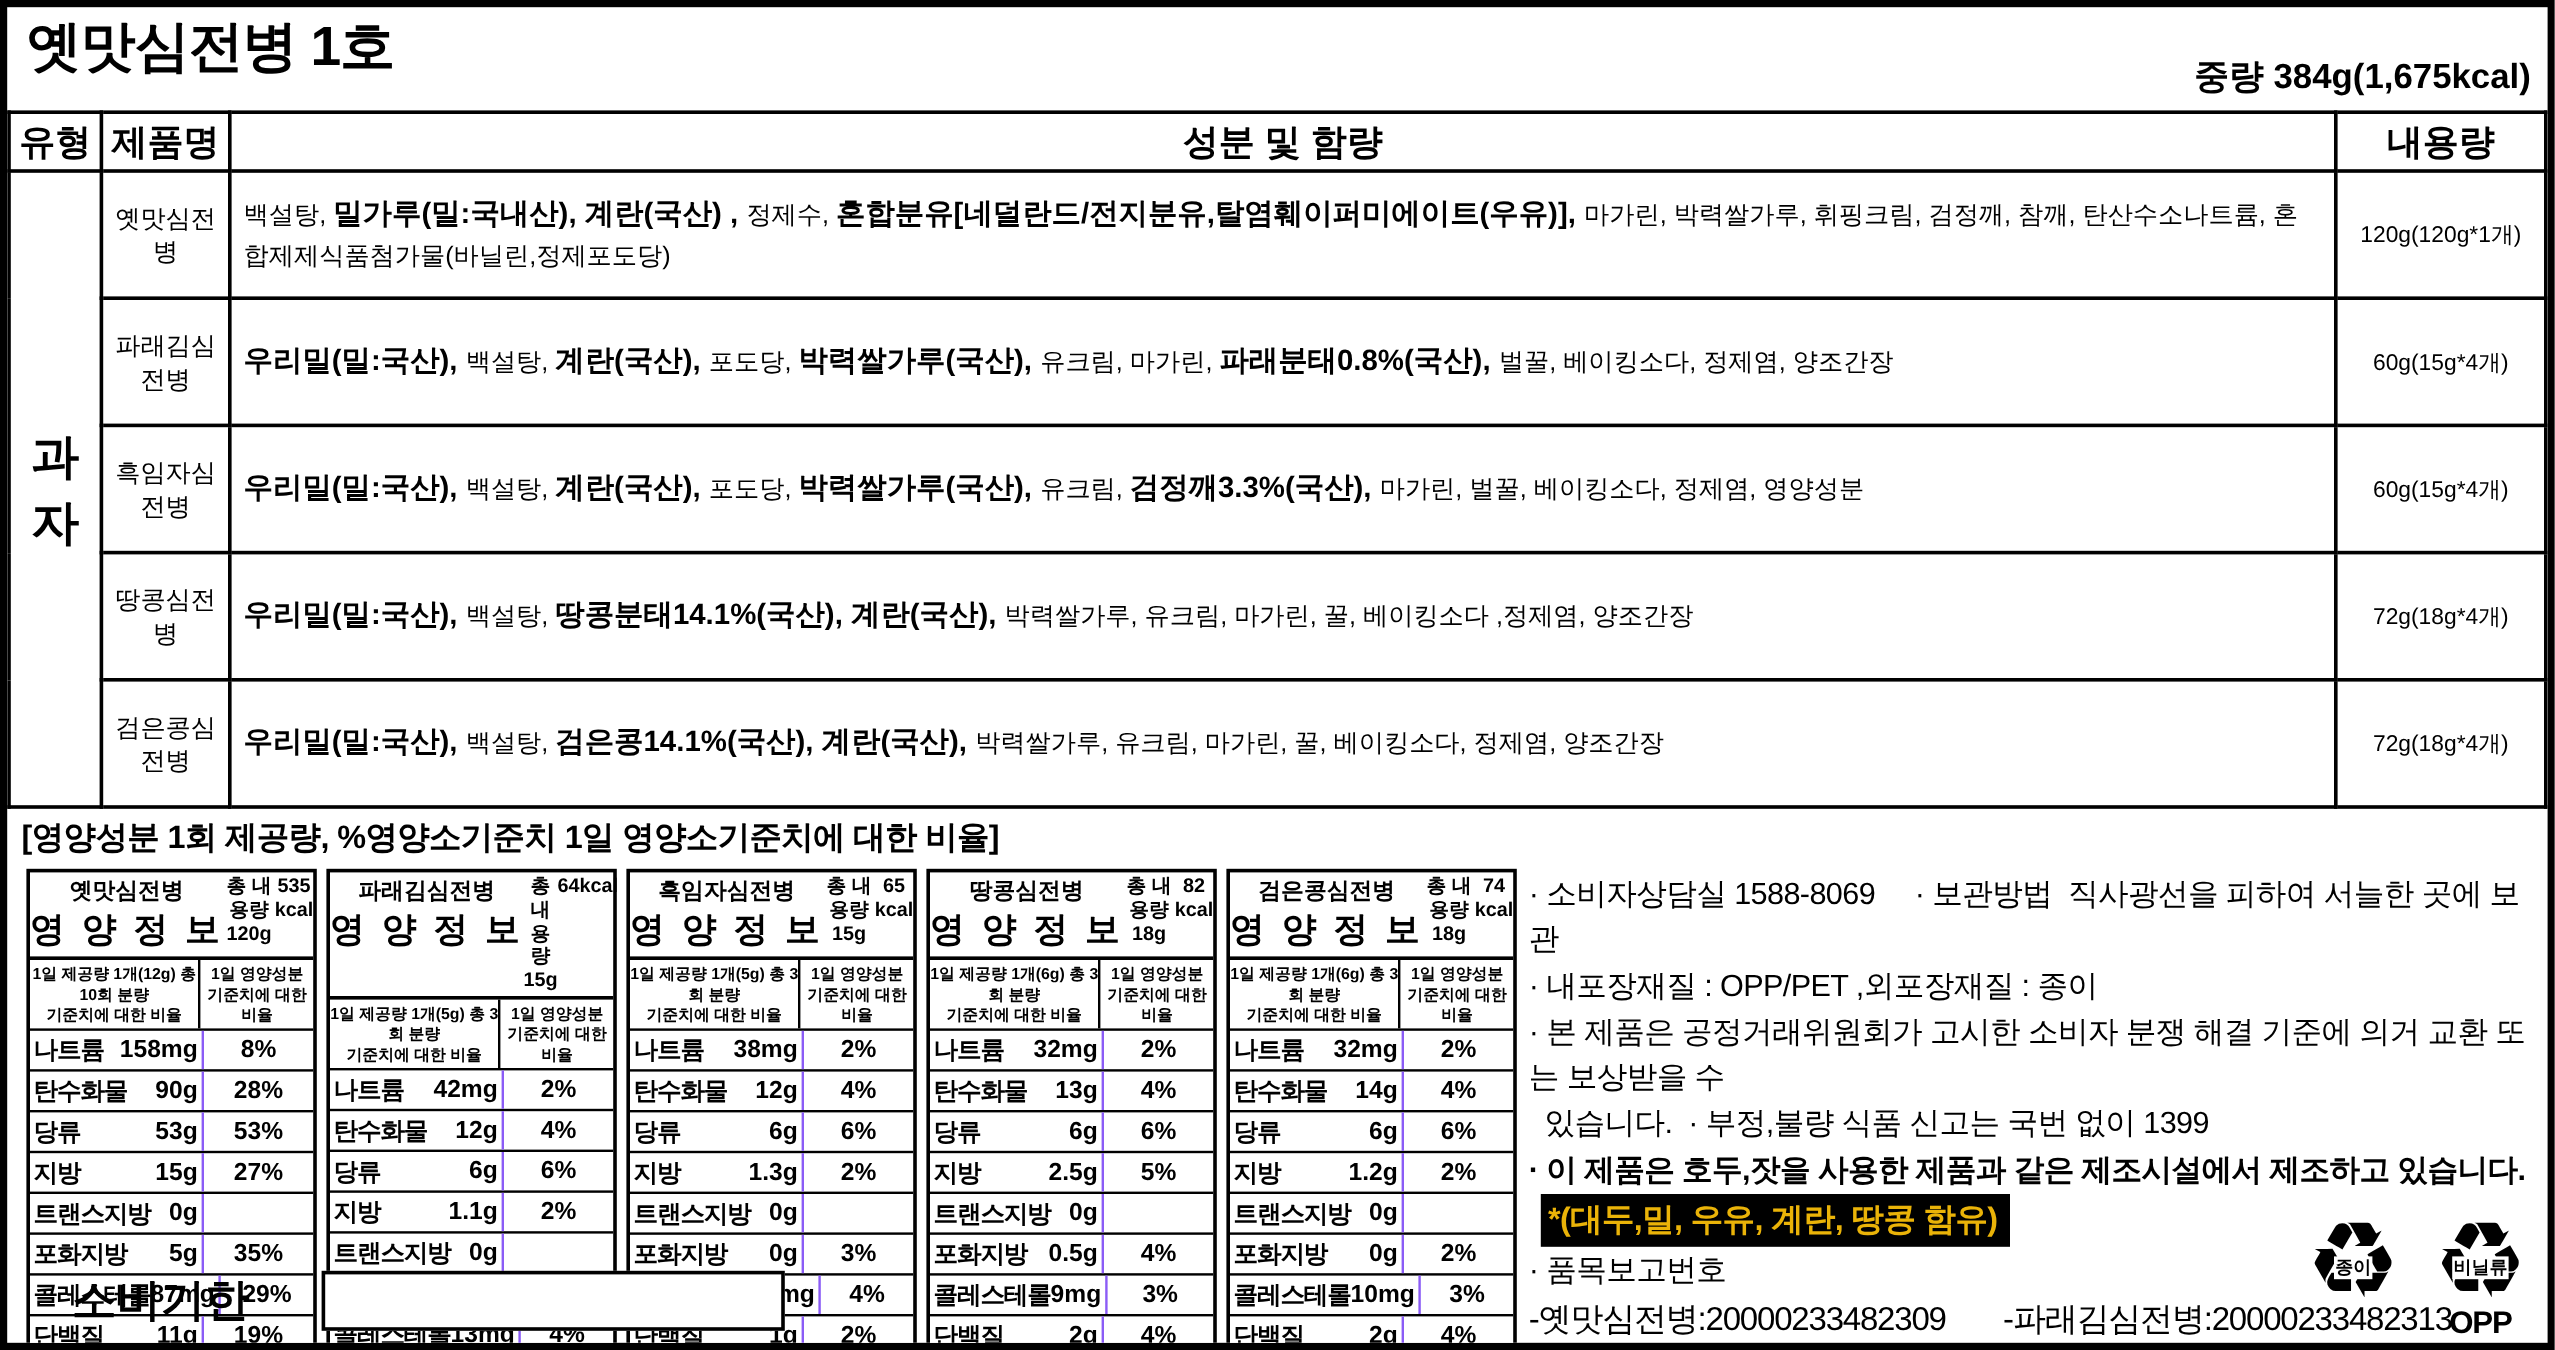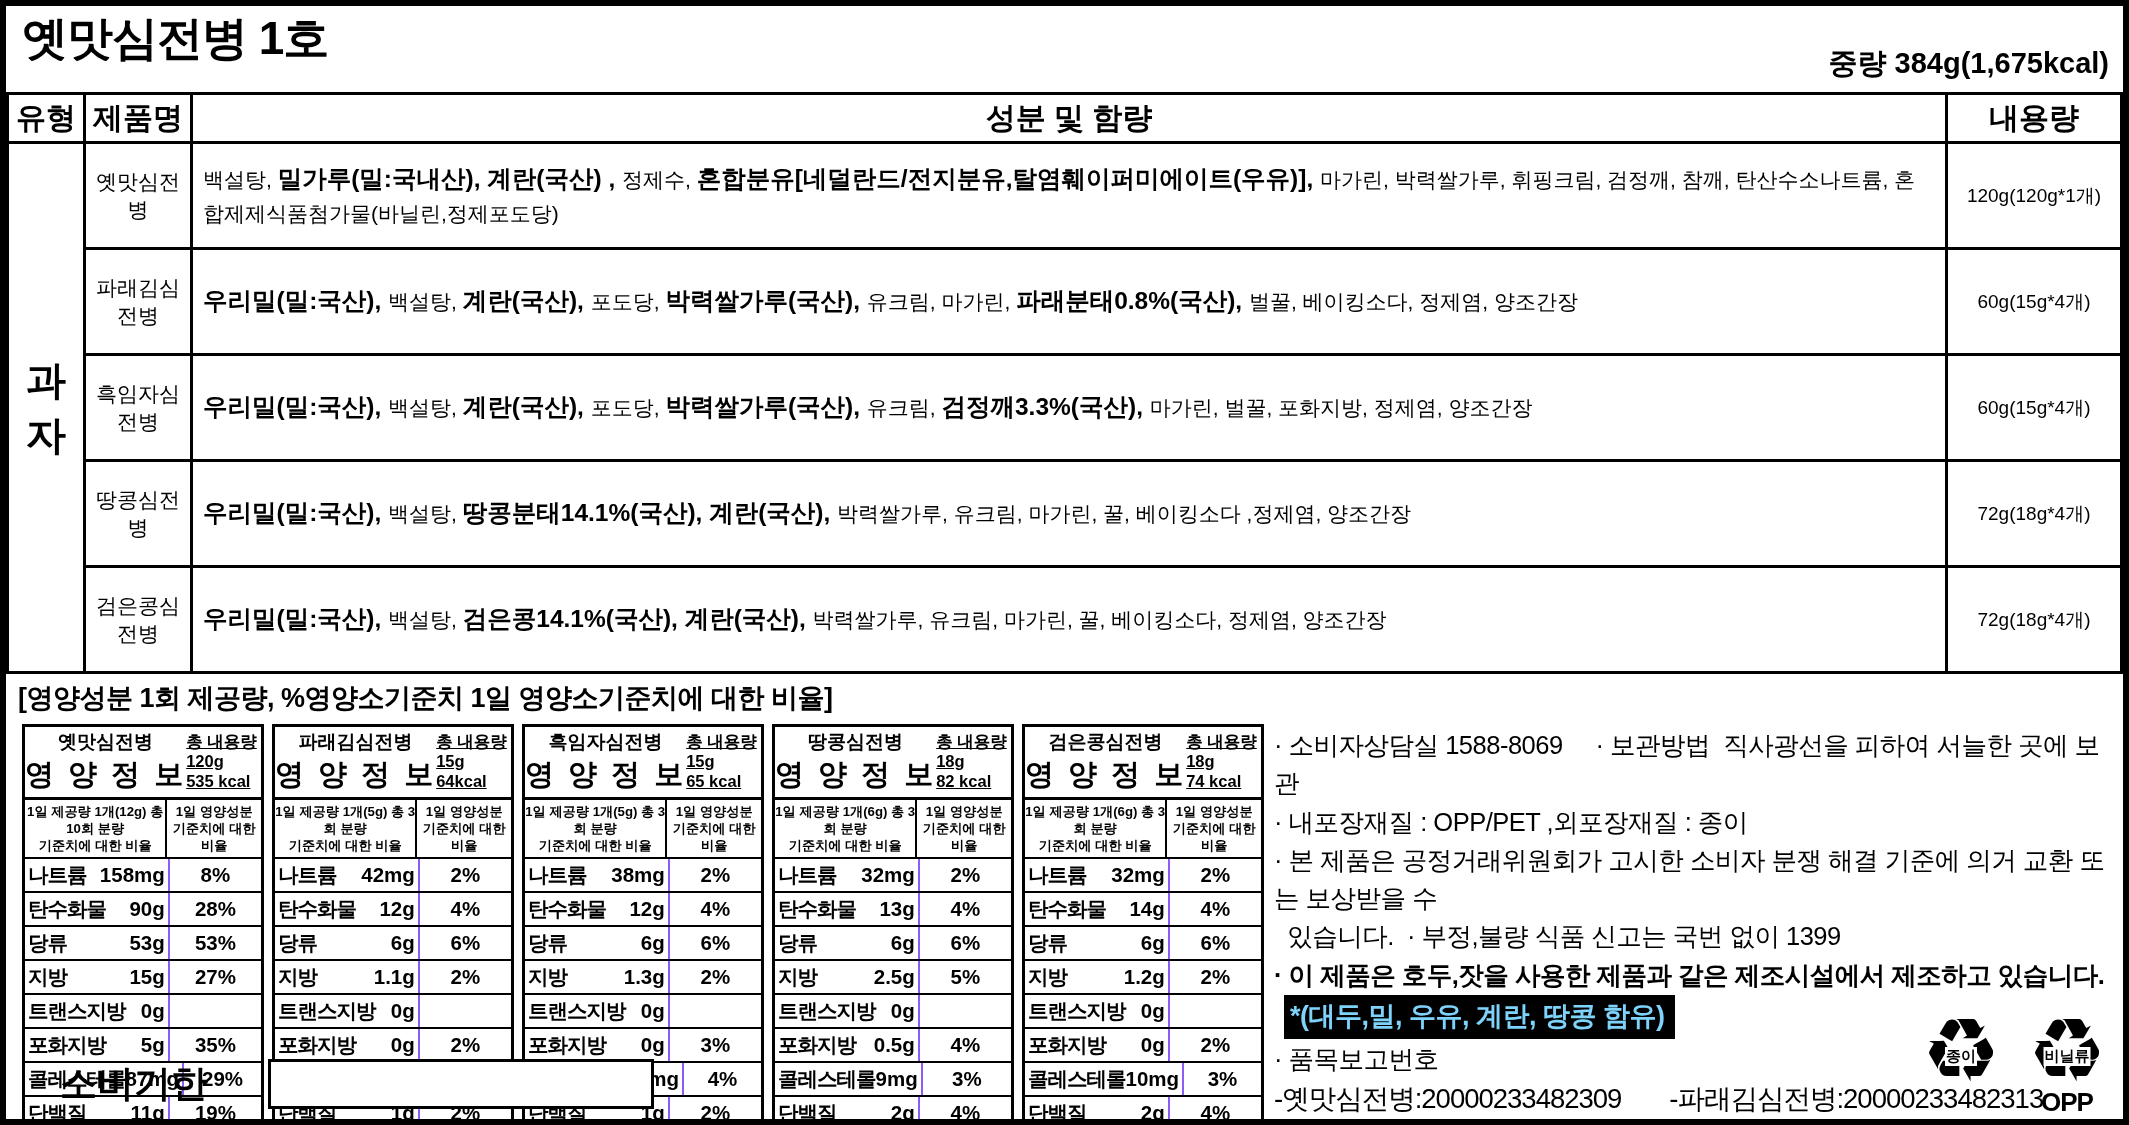--- a/index.html
+++ b/index.html
@@ -25,33 +25,33 @@
   
   .nnote{font-size:27px;font-weight:bold;padding:6px 0 4px 12px;letter-spacing:-0.5px;}
   
   .mid{display:flex;gap:10px;padding:4px 8px 0 16px;align-items:flex-start;}
   .nstrip{display:flex;gap:8px;flex:0 0 auto;}
   .ntable{width:242px;border:3px solid #000;box-sizing:border-box;background:#fff;}
   .nhead{display:flex;border-bottom:3px solid #000;padding:2px 0;}
   .nh-left{flex:1.35;text-align:center;}
   .nname{font-size:19px;font-weight:bold;}
   .ntitle{font-size:29px;font-weight:bold;letter-spacing:3px;white-space:nowrap;}
-  .nh-right{flex:1;display:flex;flex-direction:column;justify-content:center;text-align:left;font-size:16.5px;font-weight:bold;line-height:1.2;text-decoration:underline;}
+  .nh-right{flex:1;display:flex;flex-direction:row;justify-content:center;text-align:center;font-size:16.5px;font-weight:bold;line-height:1.2;}
   .nsub{display:flex;border-bottom:2px solid #000;text-align:center;font-size:13.2px;font-weight:bold;line-height:1.3;}
   .nsub-left{flex:1.5;border-right:2px solid #000;padding:3px 0;}
   .nsub-right{flex:1;display:flex;flex-direction:column;justify-content:flex-start;padding:3px 0;}
   .nrow{display:flex;border-bottom:2px solid #000;font-size:20.5px;font-weight:bold;}
   .nrow-left{flex:1.5;display:flex;justify-content:space-between;align-items:center;border-right:2px solid #8b5cf6;padding:2px 3px;}
   .nrow-left .nn{letter-spacing:-1px;white-space:nowrap;}
   .nrow-right{flex:1;text-align:center;align-self:center;}
   
   .info{flex:1;font-size:25.5px;line-height:1.5;letter-spacing:-0.5px;padding-top:2px;}
   .iline{white-space:pre-wrap;}
   .iline.b{font-weight:bold;}
-  .allergy{display:inline-block;background:#000;color:#7dd3fc;font-weight:bold;font-size:27px;padding:1px 10px 3px 6px;margin:1px 0 1px 10px;}
+  .allergy{display:inline-block;background:#000;color:#eab308;font-weight:bold;font-size:27px;padding:1px 10px 3px 6px;margin:1px 0 1px 10px;}
   .rep-title{}
   .rep-grid{display:grid;grid-template-columns:47% 53%;font-size:27.5px;letter-spacing:-1px;line-height:1.45;}
   
   .expiry{position:absolute;left:18px;bottom:10px;display:flex;align-items:center;gap:60px;margin-left:36px;}
   .expiry-label{font-size:37px;font-weight:bold;}
   .expiry-box{width:386px;height:50px;border:3px solid #000;box-sizing:border-box;background:#fff;}
   .recycles{position:absolute;right:10px;bottom:4px;display:flex;gap:14px;align-items:flex-start;}
   .recycle{position:relative;width:92px;text-align:center;}
   .rglyph{font-size:88px;line-height:92px;font-family:"DejaVu Sans",sans-serif;}
   .rlabel{position:absolute;top:42px;left:50%;transform:translateX(-50%);background:#fff;font-size:15px;font-weight:bold;white-space:nowrap;padding:0 1px;}
@@ -83,21 +83,21 @@
           <td class="cell-ing"><span class="seg">백설탕, </span><span class="seg b">밀가루(밀:국내산), 계란(국산) , </span><span class="seg">정제수, </span><span class="seg b">혼합분유[네덜란드/전지분유,탈염훼이퍼미에이트(우유)], </span><span class="seg">마가린, 박력쌀가루, 휘핑크림, 검정깨, 참깨, 탄산수소나트륨, 혼합제제식품첨가물(바닐린,정제포도당)</span></td>
           <td class="cell-amount">120g(120g*1개)</td>
         </tr>
         <tr>
           <td class="cell-product">파래김심전병</td>
           <td class="cell-ing"><span class="seg b">우리밀(밀:국산), </span><span class="seg">백설탕, </span><span class="seg b">계란(국산), </span><span class="seg">포도당, </span><span class="seg b">박력쌀가루(국산), </span><span class="seg">유크림, 마가린, </span><span class="seg b">파래분태0.8%(국산), </span><span class="seg">벌꿀, 베이킹소다, 정제염, 양조간장</span></td>
           <td class="cell-amount">60g(15g*4개)</td>
         </tr>
         <tr>
           <td class="cell-product">흑임자심전병</td>
-          <td class="cell-ing"><span class="seg b">우리밀(밀:국산), </span><span class="seg">백설탕, </span><span class="seg b">계란(국산), </span><span class="seg">포도당, </span><span class="seg b">박력쌀가루(국산), </span><span class="seg">유크림, </span><span class="seg b">검정깨3.3%(국산), </span><span class="seg">마가린, 벌꿀, 포화지방, 정제염, 양조간장</span></td>
+          <td class="cell-ing"><span class="seg b">우리밀(밀:국산), </span><span class="seg">백설탕, </span><span class="seg b">계란(국산), </span><span class="seg">포도당, </span><span class="seg b">박력쌀가루(국산), </span><span class="seg">유크림, </span><span class="seg b">검정깨3.3%(국산), </span><span class="seg">마가린, 벌꿀, 베이킹소다, 정제염, 영양성분</span></td>
           <td class="cell-amount">60g(15g*4개)</td>
         </tr>
         <tr>
           <td class="cell-product">땅콩심전병</td>
           <td class="cell-ing"><span class="seg b">우리밀(밀:국산), </span><span class="seg">백설탕, </span><span class="seg b">땅콩분태14.1%(국산), 계란(국산), </span><span class="seg">박력쌀가루, 유크림, 마가린, 꿀, 베이킹소다 ,정제염, 양조간장</span></td>
           <td class="cell-amount">72g(18g*4개)</td>
         </tr>
         <tr>
           <td class="cell-product">검은콩심전병</td>
           <td class="cell-ing"><span class="seg b">우리밀(밀:국산), </span><span class="seg">백설탕, </span><span class="seg b">검은콩14.1%(국산), 계란(국산), </span><span class="seg">박력쌀가루, 유크림, 마가린, 꿀, 베이킹소다, 정제염, 양조간장</span></td>

